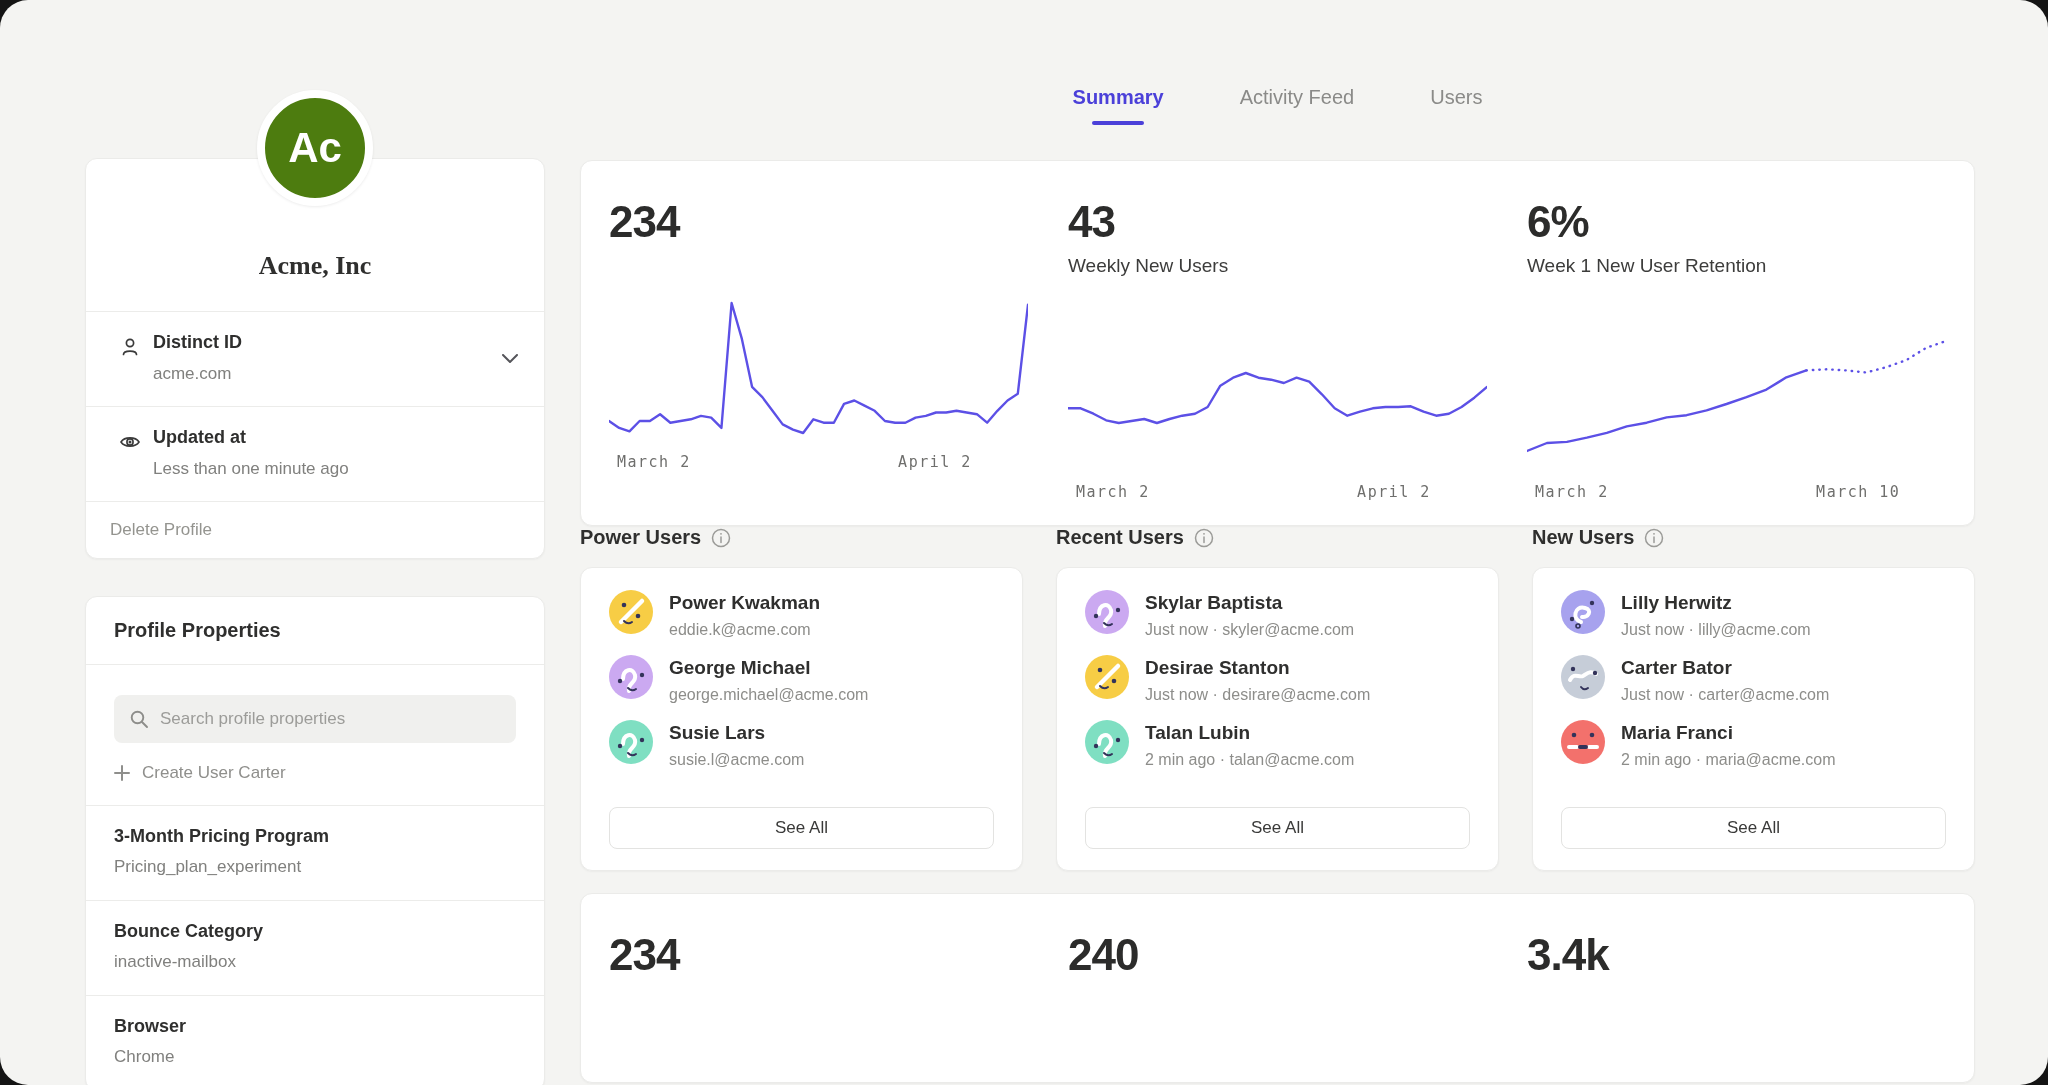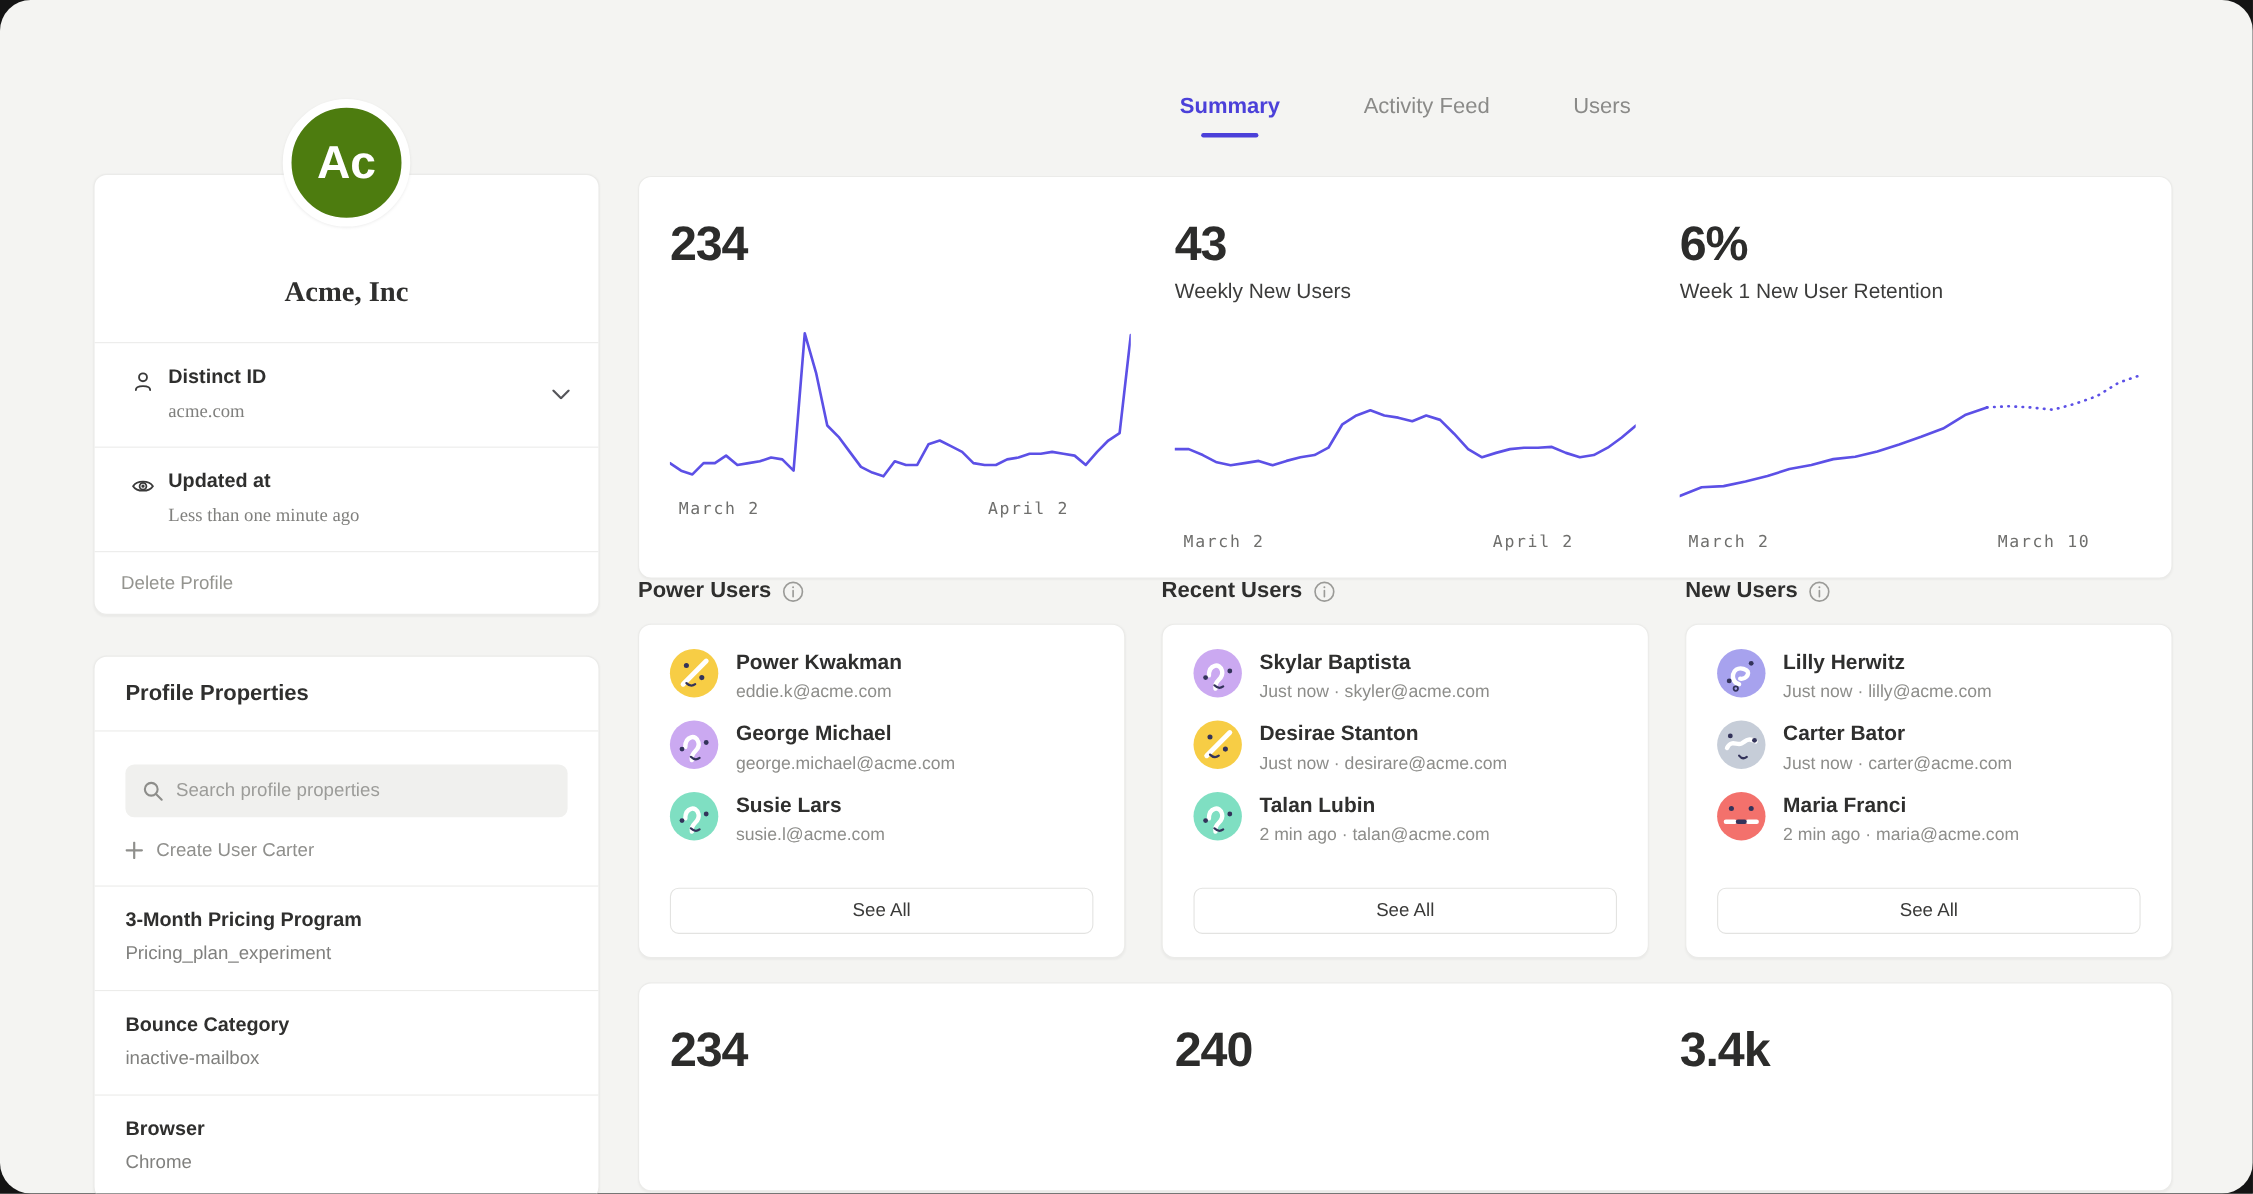--- a/index.html
+++ b/index.html
@@ -13,21 +13,21 @@
     border-radius:50%; border:8px solid #ffffff; display:flex; align-items:center; justify-content:center;
     color:#fff; font-size:42px; font-weight:bold; z-index:3; box-shadow:0 1px 3px rgba(0,0,0,.08); }
   .card { background:#fff; border-radius:12px; border:1px solid #ebebe9; box-shadow:0 1px 2px rgba(0,0,0,.04); }
   .profile-card { margin-top:158px; }
   .profile-head { padding:92px 24px 30px; text-align:center; }
   .org-name { font-size:26px; font-weight:bold; color:#2f2f2e;font-family:Liberation Serif, serif; }
   .divider { height:1px; background:#ececea; }
   .field-row { position:relative; padding:20px 24px 22px 67px; }
   .field-icon { position:absolute; left:33px; top:24px; width:22px; height:22px; color:#3a3a3a; }
   .field-label { font-size:18px; font-weight:bold; color:#2f2f2e; }
-  .field-value { font-size:17px; color:#80807e; margin-top:11px;font-family:Liberation Serif, serif; }
+  .field-value { font-size:17px; color:#80807e; margin-top:11px; }
   .chevron { position:absolute; right:26px; top:42px; width:16px; height:9px; color:#55555a; cursor:pointer; }
   .delete-row { padding:18px 24px; font-size:17px; color:#94948f; cursor:pointer; }
 
   .props-card { margin-top:37px; }
   .props-title { padding:22px 28px; font-size:20px; font-weight:bold; color:#2f2f2e; }
   .search-wrap { margin:30px 28px 0; position:relative; }
   .search-input { width:100%; height:48px; background:#f0f0ee; border:none; border-radius:8px;
     padding:0 14px 0 46px; font-size:17px; color:#3a3a3a; font-family:"Liberation Sans", sans-serif; }
   .search-input::placeholder { color:#9c9c99; }
   .search-icon { position:absolute; left:15px; top:14px; width:20px; height:20px; color:#8d8d8a; }

